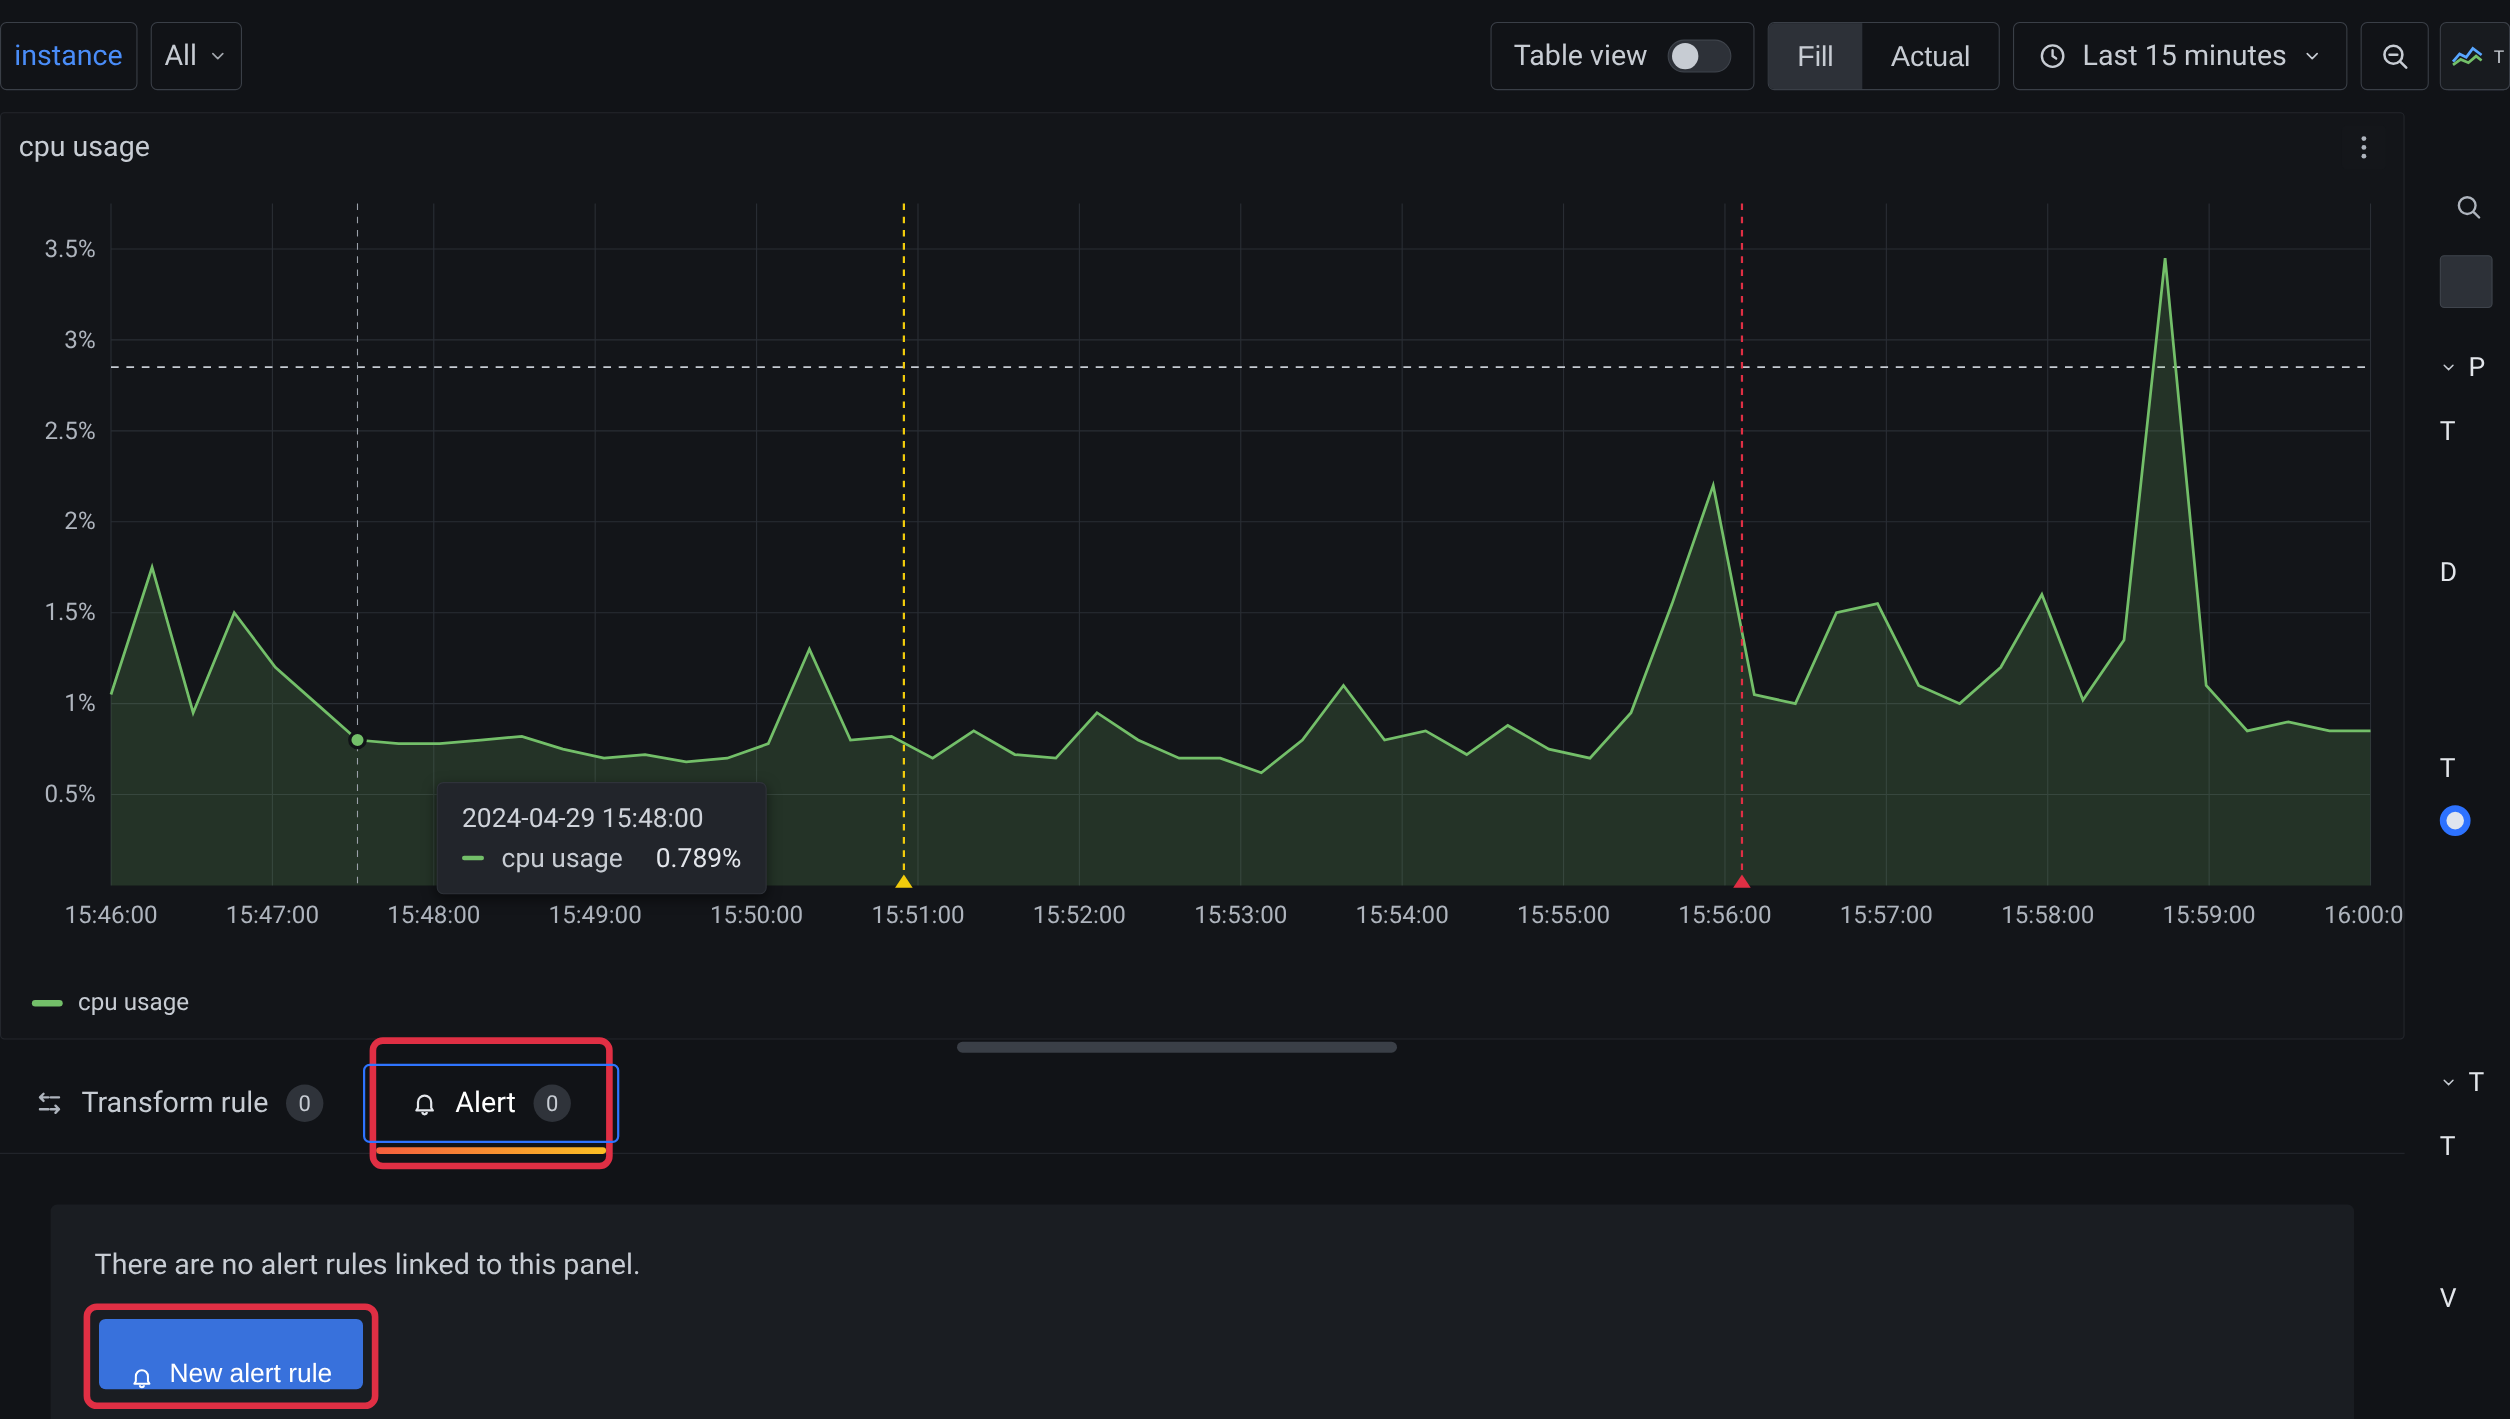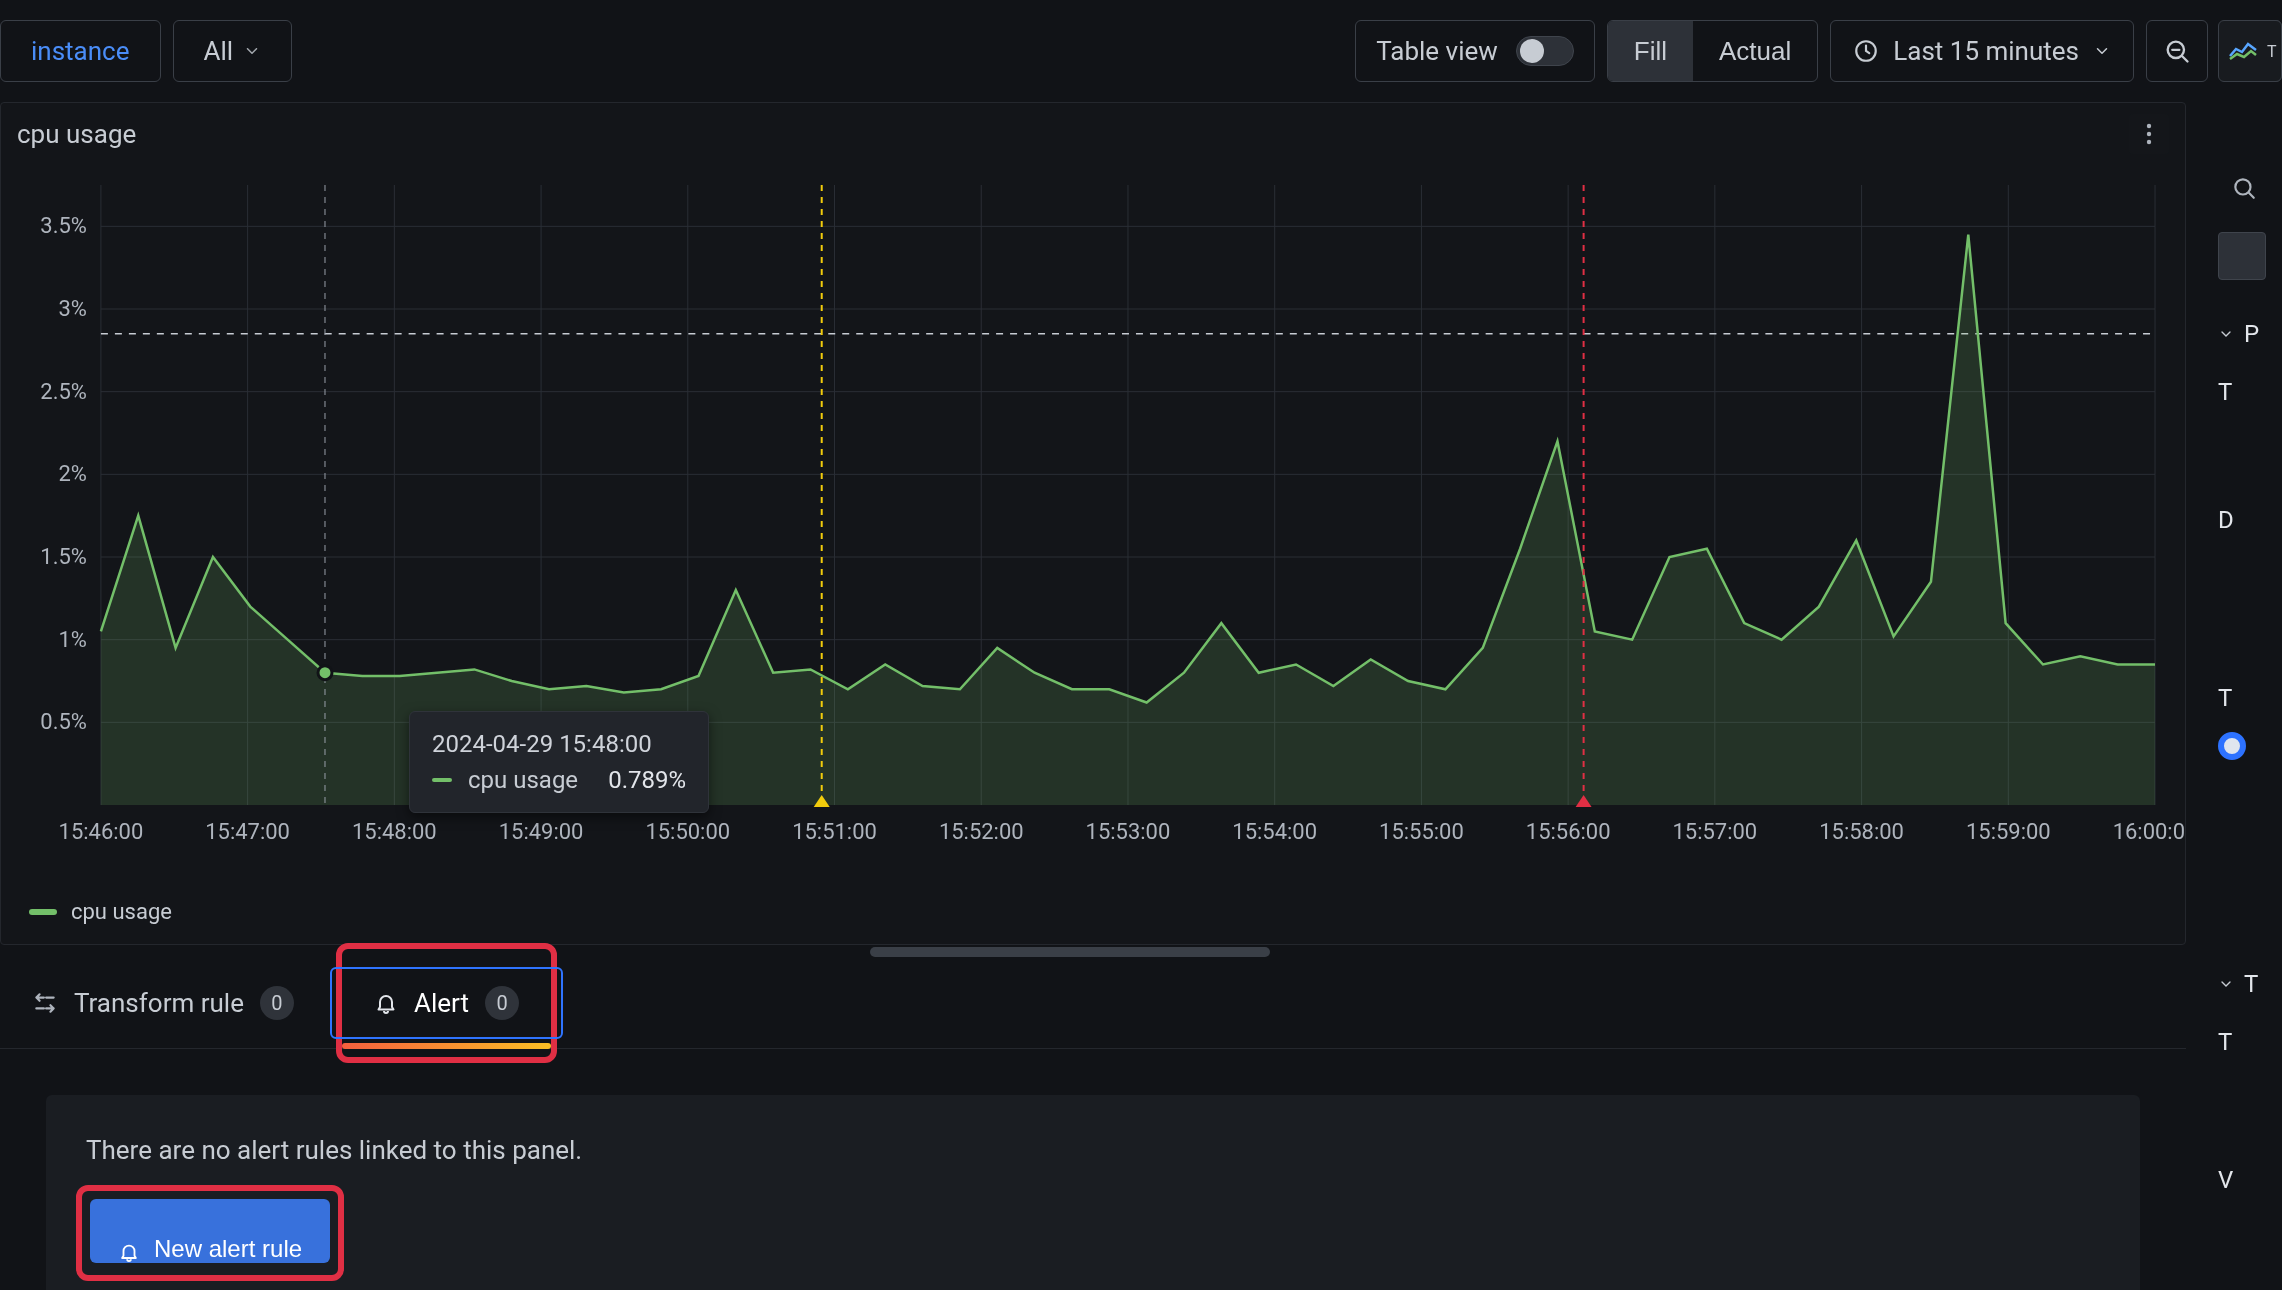--- a/index.html
+++ b/index.html
@@ -12,21 +12,21 @@
     --link:#4a8df8;
     --green:#73bf69;
     --blue-btn:#3871dc;
     --red:#e02f44;
     --yellow:#f2cc0c;
   }
   html,body{margin:0;padding:0;background:var(--bg);color:var(--text);font-family:-apple-system,BlinkMacSystemFont,"Segoe UI",Roboto,Helvetica,Arial,sans-serif;font-size:16px;width:2282px;height:1290px;overflow:hidden}
   *{box-sizing:border-box}
 
   .top-bar{display:flex;align-items:center;gap:12px;padding:20px 0 20px 0;}
-  .pill{display:inline-flex;align-items:center;height:62px;padding:0 30px;border:1px solid var(--border);border-radius:6px;font-size:26px;background:transparent}
+  .pill{display:inline-flex;align-items:center;height:62px;padding:0 12px;border:1px solid var(--border);border-radius:6px;font-size:26px;background:transparent}
   .pill.link{color:var(--link);border-color:var(--border)}
   .pill .chev{margin-left:10px;opacity:.8}
   .spacer{flex:1}
   .switch-group{display:inline-flex;align-items:center;height:62px;padding:5px 20px;border:1px solid var(--border);border-radius:6px;gap:18px;font-size:26px}
   .switch{width:58px;height:30px;border-radius:999px;background:#2d3138;border:1px solid #3f444c;position:relative}
   .switch::after{content:"";position:absolute;left:3px;top:2px;width:24px;height:24px;border-radius:50%;background:#c7ccd3}
   .seg{display:inline-flex;border:1px solid var(--border);border-radius:6px;overflow:hidden;height:62px}
   .seg button{background:transparent;border:none;color:var(--text);font-size:26px;padding:0 26px;cursor:pointer}
   .seg button.active{background:#2d3138}
   .time-btn{display:inline-flex;align-items:center;gap:14px;height:62px;border:1px solid var(--border);border-radius:6px;padding:0 22px;font-size:26px}
@@ -36,21 +36,21 @@
   .main{display:flex;gap:24px}
   .left{width:2186px}
 
   .panel{border:1px solid #24272d;border-radius:4px;background:#131519;margin-top:0}
   .panel-header{display:flex;align-items:center;height:62px;padding:0 16px}
   .panel-title{font-size:26px;color:var(--text)}
   .panel-menu{margin-left:auto;width:40px;height:40px;display:flex;align-items:center;justify-content:center;border-radius:4px;background:#22252b1a}
 
   .chart-wrap{position:relative;height:720px}
   .chart-svg{position:absolute;inset:0}
-  .tooltip{position:absolute;left:408px;top:546px;background:#22252b;border:1px solid #2f333a;border-radius:6px;padding:18px 22px;color:var(--text);font-size:24px;box-shadow:0 4px 12px rgba(0,0,0,.5);min-width:300px}
+  .tooltip{position:absolute;left:396px;top:546px;background:#22252b;border:1px solid #2f333a;border-radius:6px;padding:18px 22px;color:var(--text);font-size:24px;box-shadow:0 4px 12px rgba(0,0,0,.5);min-width:300px}
   .tooltip .tt-head{color:#cfd3da;margin-bottom:8px}
   .tooltip .tt-row{display:flex;align-items:center;gap:16px}
   .tt-val{margin-left:auto;color:#e3e6eb}
   .swatch{width:20px;height:4px;border-radius:3px;background:var(--green)}
 
   .legend{display:flex;align-items:center;gap:14px;padding:14px 28px 20px;font-size:22px;color:var(--text)}
   .legend .swatch{width:28px;height:6px}
 
   .scrollbar{height:10px;margin:2px 0 0 0;background:transparent;position:relative}
   .scrollbar::after{content:"";position:absolute;left:870px;top:0;width:400px;height:10px;background:#3a3f47;border-radius:5px}

